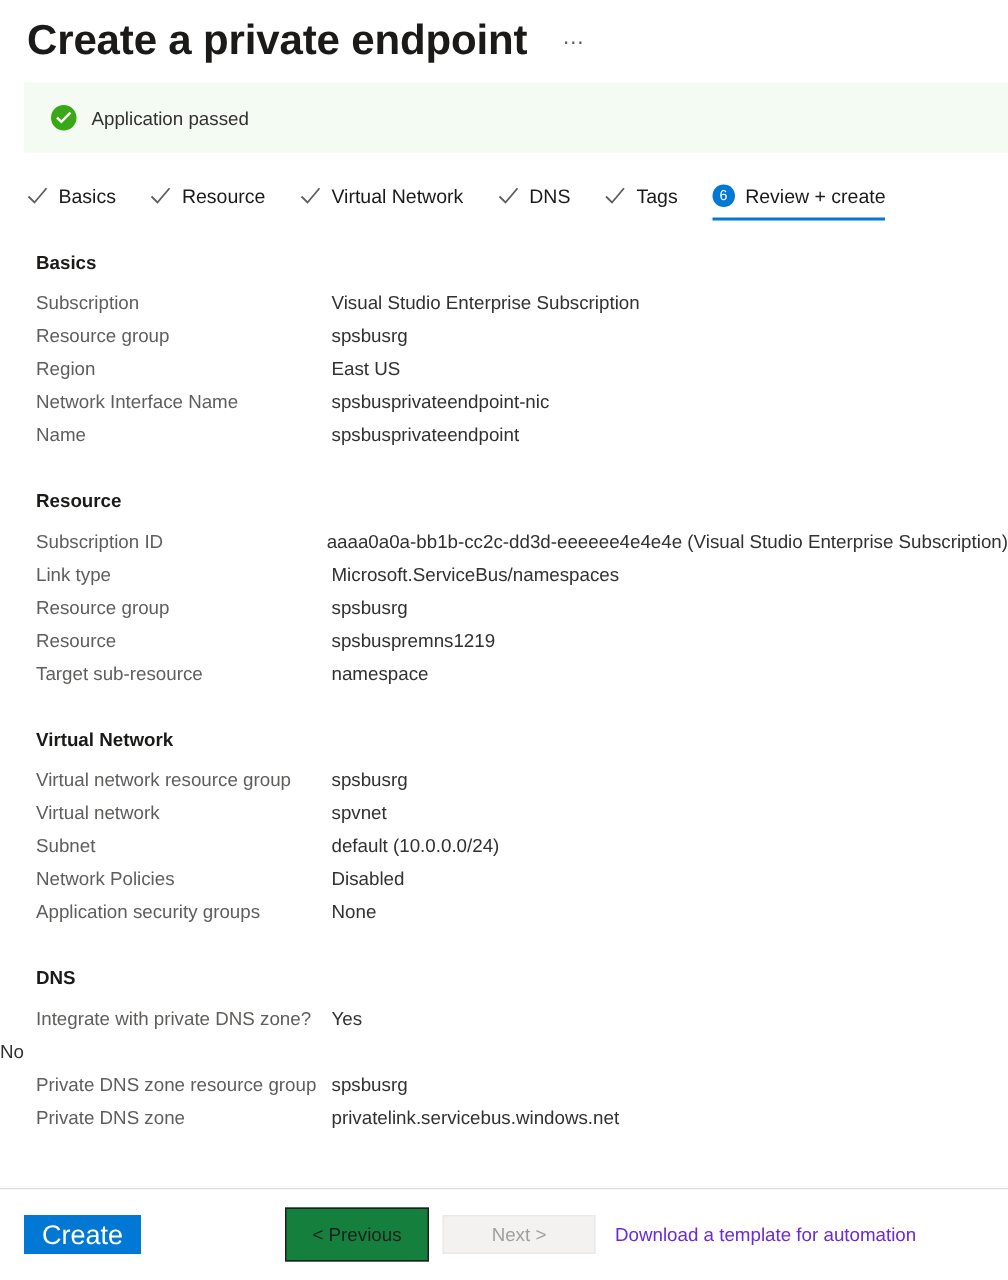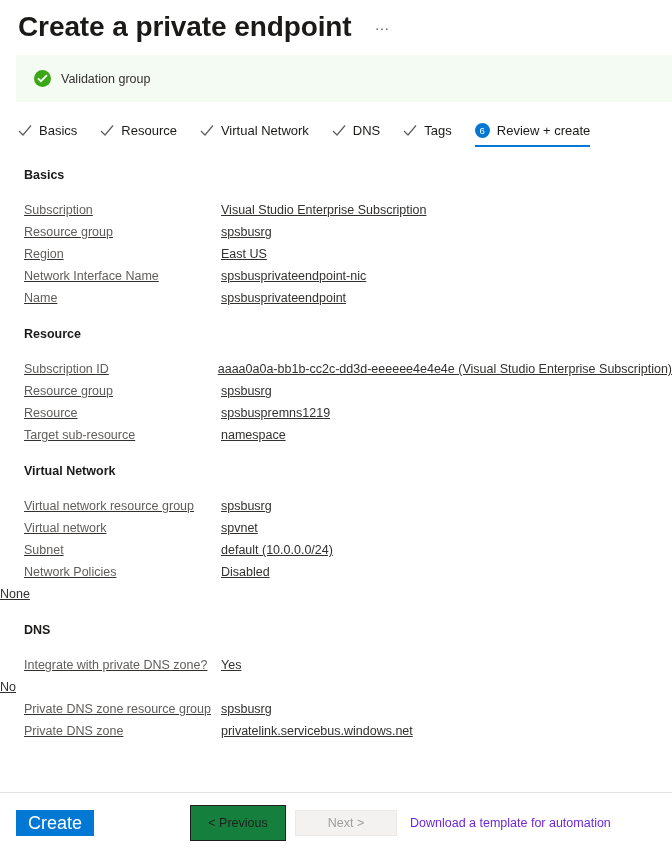--- a/index.html
+++ b/index.html
@@ -136,22 +136,21 @@
   .section-title {
     font-size: 12.5px;
     font-weight: bold;
     color: #1b1a19;
     padding-left: 24px;
     margin-bottom: 13px;
   }
   .row {
     display: flex;
     height: 22px;
-    align-items: flex-end;
-    text-decoration: underline;
+    align-items: flex-start;
   }
   .row-label {
     width: 221px;
     padding-left: 24px;
     font-size: 12.5px;
     color: #605e5c;
   }
   .row-value {
     font-size: 12.5px;
     color: #323130;
@@ -227,21 +226,21 @@
     <div class="page-title">Create a private endpoint</div>
     <div class="ellipsis-btn">…</div>
   </div>
 
   <div class="banner">
     <span class="banner-icon">
       <svg width="11" height="9" viewBox="0 0 11 9">
         <path d="M1 4.4 L3.9 7.2 L10 1.1" fill="none" stroke="#ffffff" stroke-width="1.7"></path>
       </svg>
     </span>
-    <span class="banner-text">Validation group</span>
+    <span class="banner-text">Application passed</span>
   </div>
 
   <div class="tabs">
 
     <div class="tab">
       <svg class="tab-check" viewBox="0 0 14 14">
         <path d="M1 7 L5 11 L13 1.5" fill="none" stroke="#605e5c" stroke-width="1.2"></path>
       </svg>
       <span class="tab-label">Basics</span>
     </div>
@@ -307,20 +306,24 @@
       </div>
     </div>
 
     <div class="section">
       <div class="section-title">Resource</div>
       <div class="row">
         <div class="row-label">Subscription ID</div>
         <div class="row-value">aaaa0a0a-bb1b-cc2c-dd3d-eeeeee4e4e4e (Visual Studio Enterprise Subscription)</div>
       </div>
       <div class="row">
+        <div class="row-label">Link type</div>
+        <div class="row-value">Microsoft.ServiceBus/namespaces</div>
+      </div>
+      <div class="row">
         <div class="row-label">Resource group</div>
         <div class="row-value">spsbusrg</div>
       </div>
       <div class="row">
         <div class="row-label">Resource</div>
         <div class="row-value">spsbuspremns1219</div>
       </div>
       <div class="row">
         <div class="row-label">Target sub-resource</div>
         <div class="row-value">namespace</div>
@@ -339,20 +342,21 @@
       </div>
       <div class="row">
         <div class="row-label">Subnet</div>
         <div class="row-value">default (10.0.0.0/24)</div>
       </div>
       <div class="row">
         <div class="row-label">Network Policies</div>
         <div class="row-value">Disabled</div>
       </div>
       <div class="row">
+        <div class="row-label">Application security groups</div>
         <div class="row-value">None</div>
       </div>
     </div>
 
     <div class="section">
       <div class="section-title">DNS</div>
       <div class="row">
         <div class="row-label">Integrate with private DNS zone?</div>
         <div class="row-value">Yes</div>
       </div>

